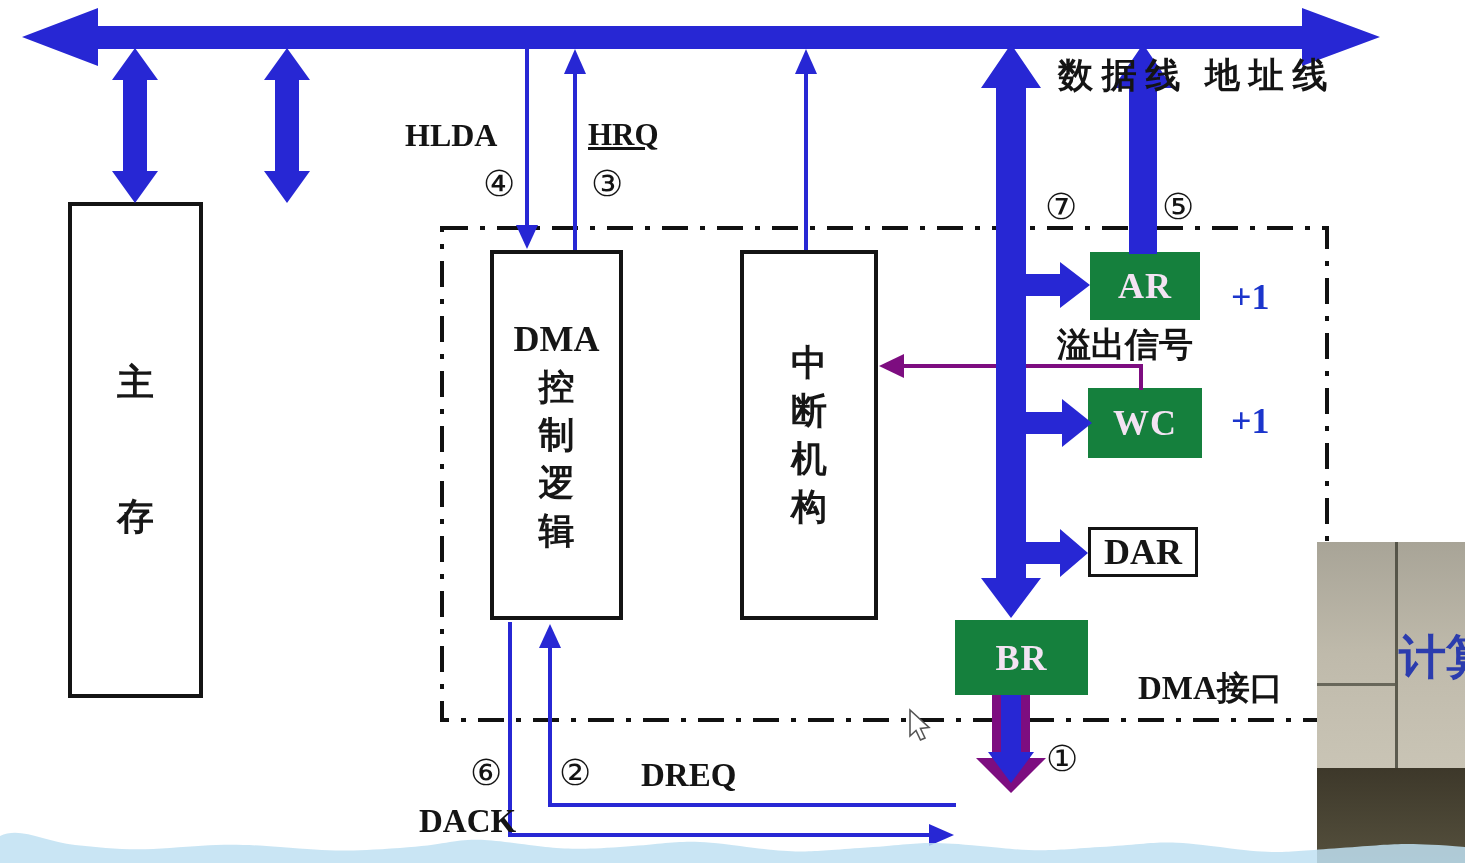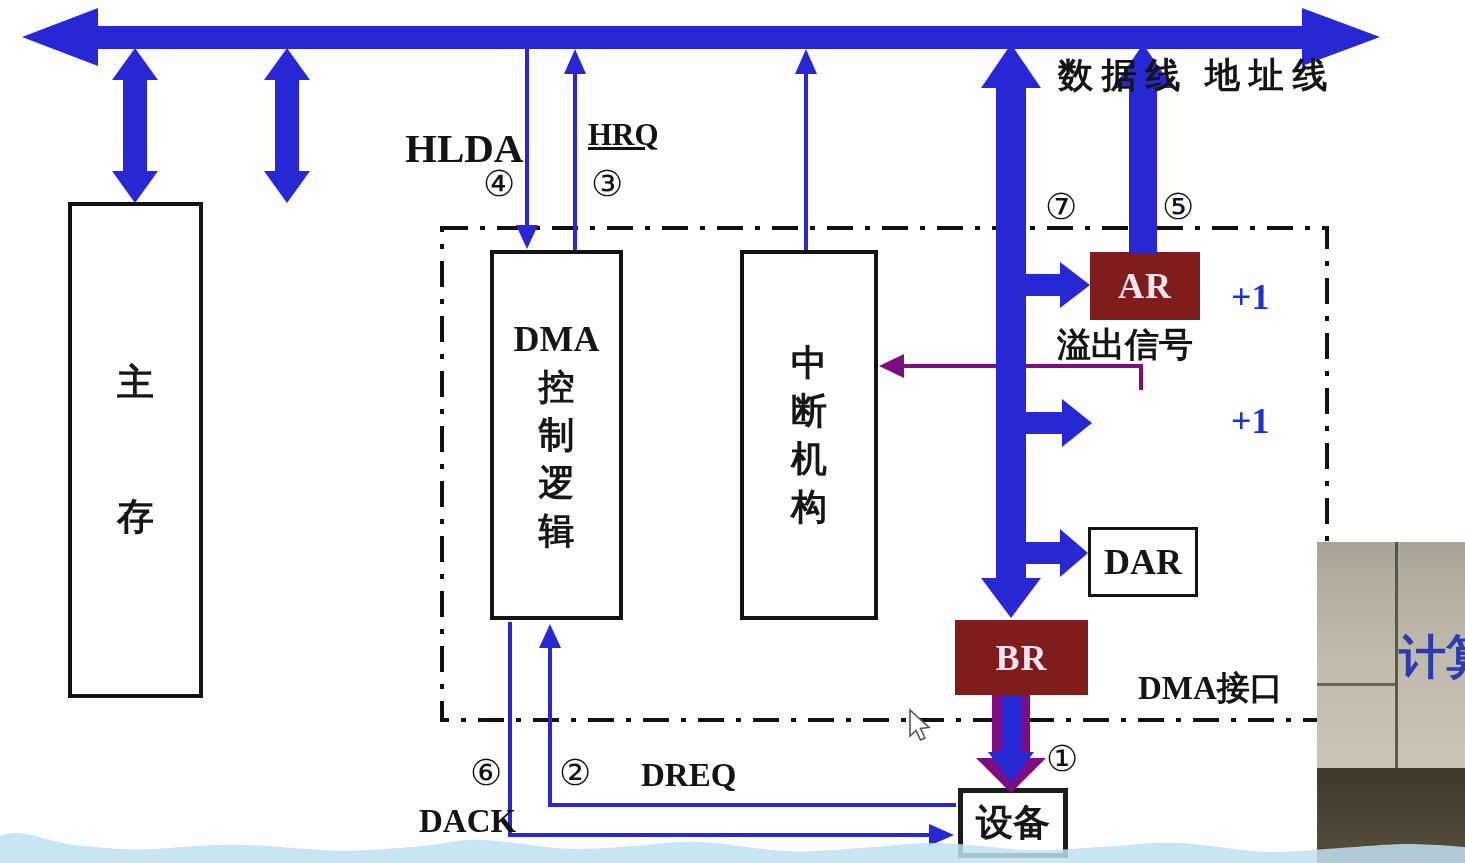--- a/index.html
+++ b/index.html
@@ -1,21 +1,21 @@
 <!DOCTYPE html>
 <html><head>
 <meta charset="utf-8">
 <style>
   html,body{margin:0;padding:0;background:#fff;}
   .stage{position:relative;width:1465px;height:863px;background:#fff;overflow:hidden;
          font-family:"Liberation Serif","DejaVu Serif",serif;}
   .box{position:absolute;border:4px solid #141414;background:#fff;box-sizing:border-box;
        display:flex;align-items:center;justify-content:center;
        font-weight:bold;color:#161616;text-align:center;}
-  .pbox{background:#7f1d1d;border:none;color:#f3e3f3;letter-spacing:1px;}
+  .pbox{background:#15803d;border:none;color:#f3e3f3;letter-spacing:1px;}
   .vert{white-space:pre-line;text-align:center;}
   .lines{position:absolute;left:0;top:0;}
   .lbl{position:absolute;font-weight:bold;color:#141414;white-space:nowrap;}
   .circ{font-family:"DejaVu Sans","Liberation Sans",sans-serif;font-weight:normal;font-size:36px;color:#141414;}
   .blue{color:#1b35cc;}
   .photo{position:absolute;left:1317px;top:542px;width:148px;height:321px;overflow:hidden;
          background:linear-gradient(180deg,#a8a497 0%,#bfbaab 35%,#c9c4b5 70%);}
   .photo .joint-v{position:absolute;left:78px;top:0;width:3px;height:226px;background:rgba(62,62,50,.78);}
   .photo .joint-h{position:absolute;left:0;top:141px;width:78px;height:3px;background:rgba(62,62,50,.68);}
   .photo .dark{position:absolute;left:0;top:226px;width:148px;height:95px;
@@ -45,32 +45,32 @@
     <div class="vert" style="font-size:36px;line-height:48px;">中
 断
 机
 构</div>
   </div>
 
   <div class="box pbox" style="left:1090px;top:252px;width:110px;height:68px;font-size:36px;">
     <span>AR</span>
   </div>
 
+  <div class="box pbox" style="left:1088px;top:388px;width:114px;height:70px;font-size:36px;">
+    <span>WC</span>
+  </div>
 
-  <div class="box" style="left:1088px;top:527px;width:110px;height:70px;border-width:3px;font-size:36px;">
+  <div class="box" style="left:1088px;top:527px;width:110px;height:50px;border-width:3px;font-size:36px;">
     <span>DAR</span>
   </div>
 
   <div class="box pbox" style="left:955px;top:620px;width:133px;height:75px;font-size:36px;">
     <span>BR</span>
   </div>
 
-  <div class="box" style="left:958px;top:788px;width:110px;height:70px;border-width:5px;border-color:#1c1c1c;font-size:37px;">
-    <span>设备</span>
-  </div>
 
   <svg class="lines" width="1465" height="863" viewBox="0 0 1465 863">
 
     <rect x="442" y="228" width="885" height="492" fill="none" stroke="#111" stroke-width="4" stroke-dasharray="26 12 5 12"></rect>
 
     <g>
       <path d="M1141,390 L1141,366 L886,366" fill="none" stroke="#7d0d80" stroke-width="4"></path>
       <polygon points="879,366 904,354 904,378" fill="#7d0d80"></polygon>
     </g>
 
@@ -111,21 +111,21 @@
       <path d="M510,622 L510,835 L944,835" fill="none" stroke="#2727d4" stroke-width="4"></path>
       <polygon points="954,835 929,824 929,846" fill="#2727d4"></polygon>
     </g>
 
     <g>
       <path d="M956,805 L550,805 L550,646" fill="none" stroke="#2727d4" stroke-width="4"></path>
       <polygon points="550,624 539,648 561,648" fill="#2727d4"></polygon>
     </g>
   </svg>
 
-  <div class="lbl" style="left:405px;top:117px;font-size:41px;margin-top:7px;">HLDA</div>
+  <div class="lbl" style="left:405px;top:117px;font-size:32px;">HLDA</div>
   <div class="lbl circ" style="left:483px;top:163px;">④</div>
 
   <div class="lbl" style="left:588px;top:117px;font-size:31px;text-decoration:underline;">HRQ</div>
   <div class="lbl circ" style="left:591px;top:163px;">③</div>
 
 
   <div class="lbl vert" style="left:1058px;top:56px;font-size:35px;line-height:40px;">数
 据
 线</div>
   <div class="lbl circ" style="left:1045px;top:186px;">⑦</div>

